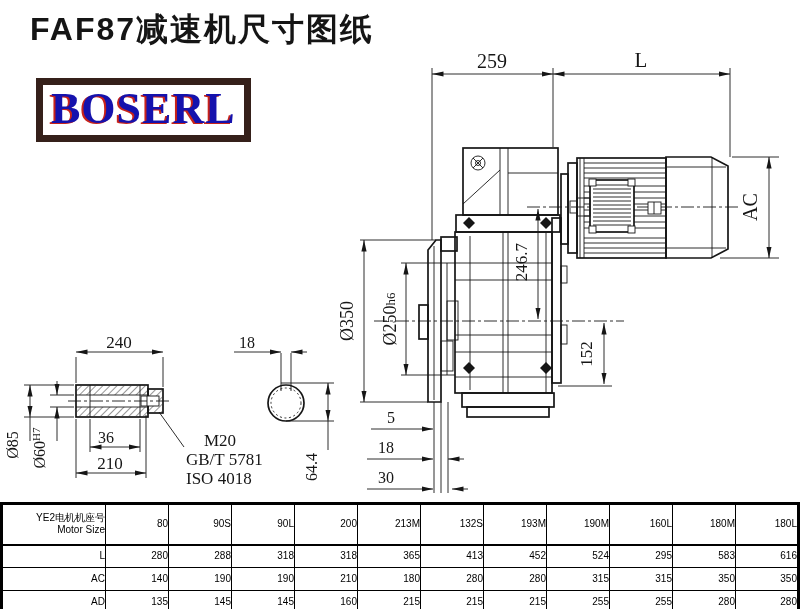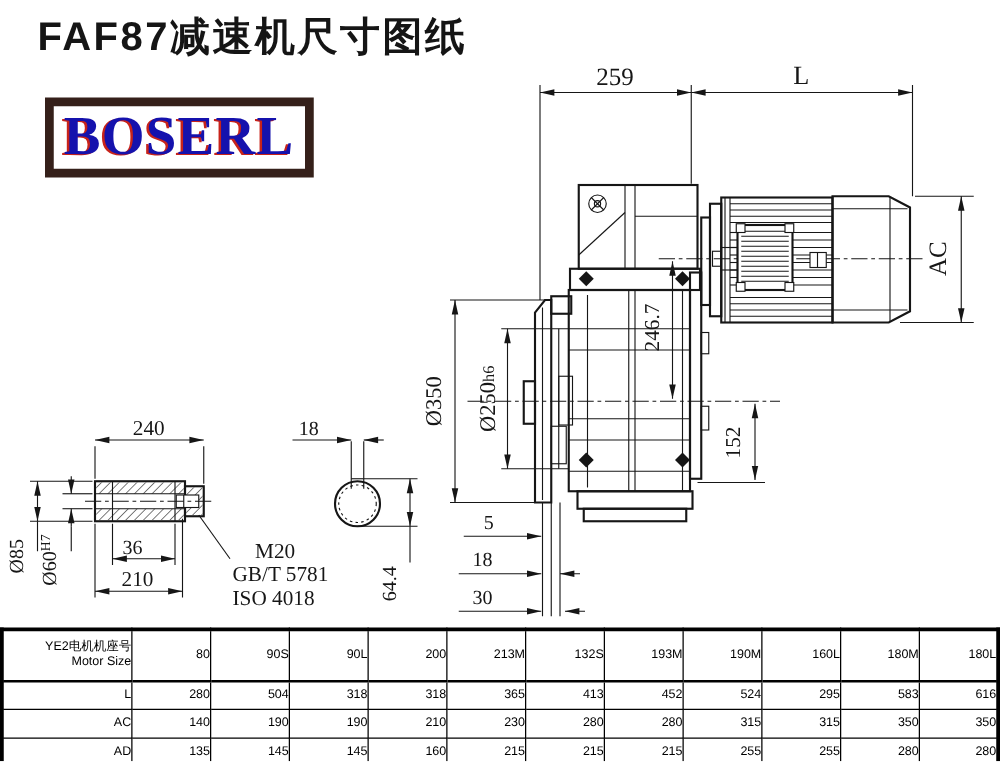--- a/index.html
+++ b/index.html
@@ -301,38 +301,38 @@
           <th>132S</th>
           <th>193M</th>
           <th>190M</th>
           <th>160L</th>
           <th>180M</th>
           <th>180L</th>
         </tr>
         <tr class="row">
           <th>L</th>
           <td>280</td>
-          <td>504</td>
+          <td>288</td>
           <td>318</td>
           <td>318</td>
           <td>365</td>
           <td>413</td>
           <td>452</td>
           <td>524</td>
           <td>295</td>
           <td>583</td>
           <td>616</td>
         </tr>
         <tr class="row">
           <th>AC</th>
           <td>140</td>
           <td>190</td>
           <td>190</td>
           <td>210</td>
-          <td>230</td>
+          <td>180</td>
           <td>280</td>
           <td>280</td>
           <td>315</td>
           <td>315</td>
           <td>350</td>
           <td>350</td>
         </tr>
         <tr class="row">
           <th>AD</th>
           <td>135</td>

